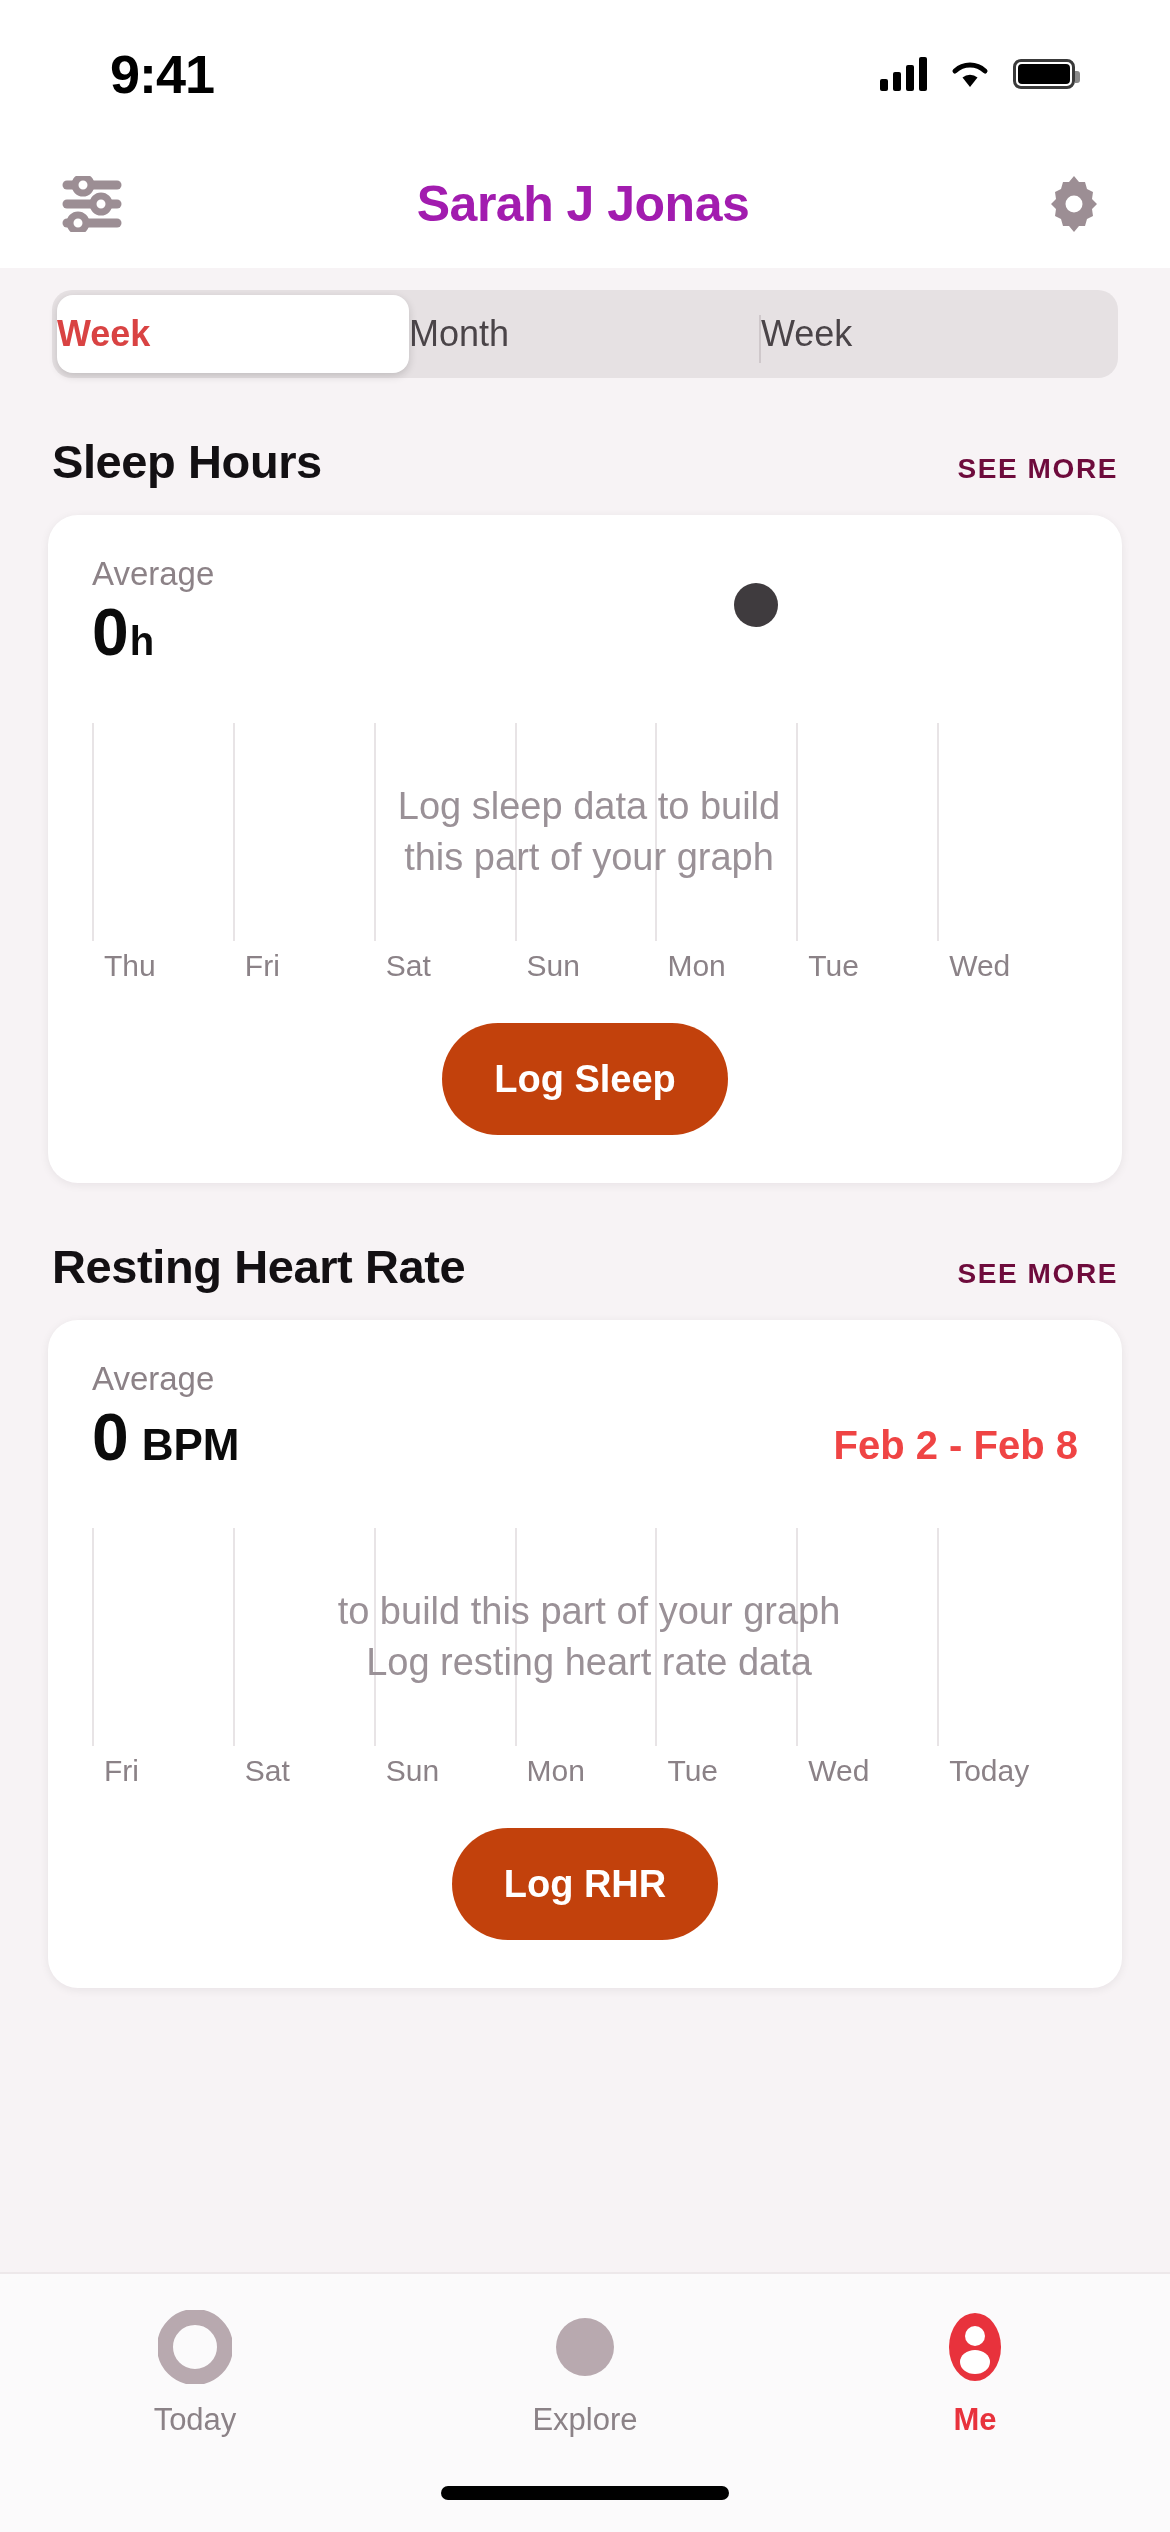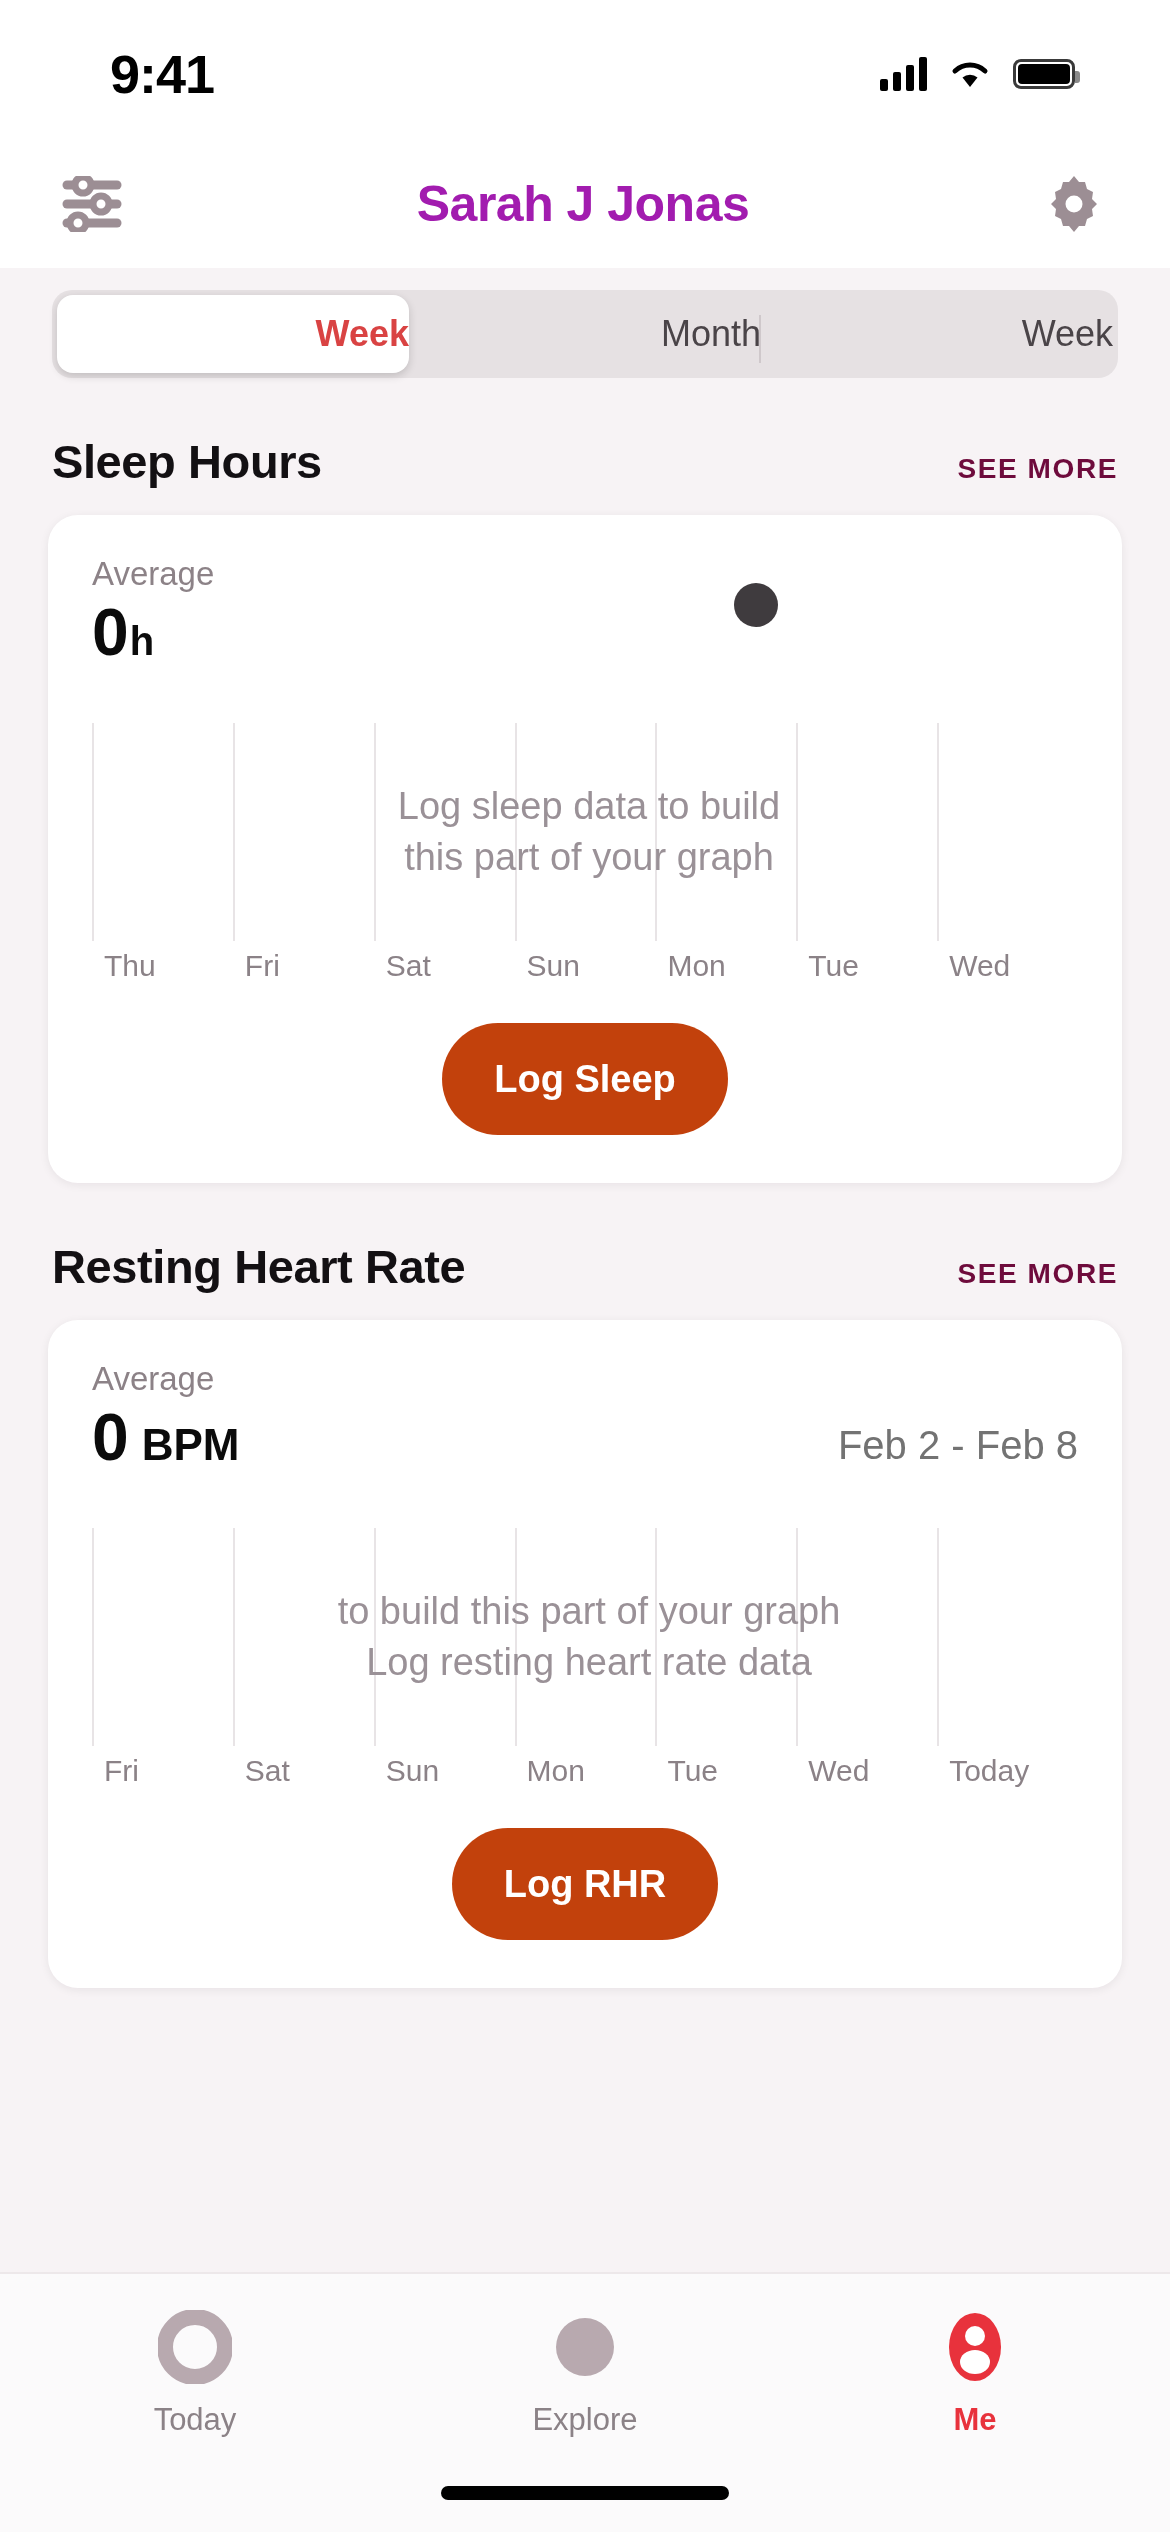--- a/index.html
+++ b/index.html
@@ -46,21 +46,21 @@
     background:#F7F3F5; overflow:hidden;
   }
 
   
   .segment-wrap{ padding:22px 52px 0 52px; }
   .segment{
     position:relative; display:flex; width:100%; height:88px;
     background:#E6E1E3; border-radius:20px; padding:5px;
   }
   .seg{
-    flex:1; display:flex; align-items:center; justify-content:flex-end;
+    flex:1; display:flex; align-items:center; justify-content:flex-start;
     font-size:36px; color:#4a4448; border-radius:16px; position:relative;
   }
   .seg.active{
     background:#ffffff; color:#D94343; font-weight:600;
     box-shadow:0 3px 9px rgba(0,0,0,.16);
   }
   .seg-divider{
     position:absolute; right:0; top:20px; width:2px; height:48px; background:#CFC8CB;
   }
 
@@ -78,21 +78,21 @@
     box-shadow:0 2px 10px rgba(30,15,25,.07);
     padding:40px 44px 0 44px;
   }
   .card-top{ display:flex; justify-content:space-between; align-items:flex-start; }
   .avg-label{ font-size:33px; color:#8C8287; margin-bottom:6px; }
   .avg-value{ display:flex; align-items:baseline; color:#0b0b0b; }
   .avg-num{ font-size:66px; font-weight:700; line-height:1; letter-spacing:-1px; }
   .avg-unit-sm{ font-size:40px; font-weight:700; margin-left:2px; }
   .avg-unit-lg{ font-size:44px; font-weight:700; margin-left:14px; }
   .range-dot{ width:44px; height:44px; border-radius:50%; background:#3F3B3E; margin-top:28px; margin-right:300px; }
-  .range-text{ font-size:40px; font-weight:400; color:#737373; align-self:flex-end; padding-bottom:2px; }
+  .range-text{ font-size:40px; font-weight:700; color:#ef4444; align-self:flex-end; padding-bottom:2px; }
 
   
   .chart{ position:relative; margin-top:58px; height:218px; }
   .gridlines{ position:absolute; inset:0; display:flex; }
   .gcol{ flex:1; position:relative; }
   .gcol:before{ content:""; position:absolute; left:0; top:0; bottom:0; width:2px; background:#E8E4E6; }
   .chart-msg{
     position:absolute; left:8px; right:0; top:50%; transform:translateY(-50%);
     text-align:center; font-size:38px; line-height:1.35; color:#9A9197;
   }

